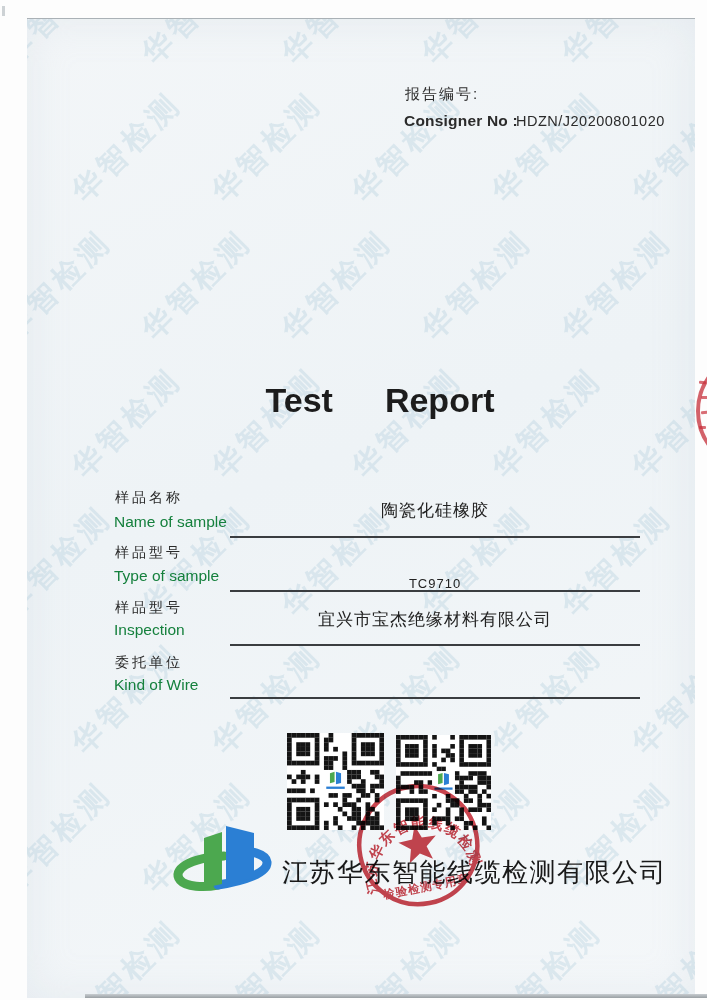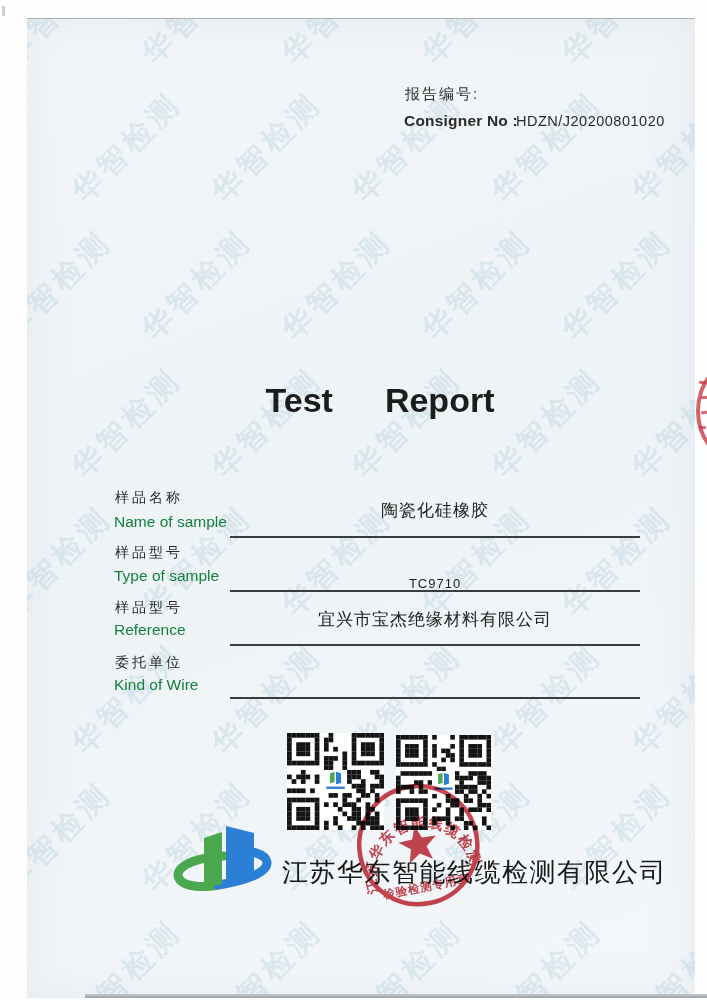--- a/index.html
+++ b/index.html
@@ -143,21 +143,21 @@
   <div class="abs f-label-en latin-sans" style="top:513px">Name of sample</div>
   <div class="abs f-value cjk-serif" style="top:499px">陶瓷化硅橡胶</div>
   <div class="abs f-line" style="top:536px"></div>
 
   <div class="abs f-label-cn cjk-serif" style="top:544px">样品型号</div>
   <div class="abs f-label-en latin-sans" style="top:567px">Type of sample</div>
   <div class="abs f-value cjk-serif" style="top:576px;font-size:13px">TC9710</div>
   <div class="abs f-line" style="top:590px"></div>
 
   <div class="abs f-label-cn cjk-serif" style="top:599px">样品型号</div>
-  <div class="abs f-label-en latin-sans" style="top:621px">Reference</div>
+  <div class="abs f-label-en latin-sans" style="top:621px">Inspection</div>
   <div class="abs f-value cjk-serif" style="top:608px">宜兴市宝杰绝缘材料有限公司</div>
   <div class="abs f-line" style="top:644px"></div>
 
   <div class="abs f-label-cn cjk-serif" style="top:654px">委托单位</div>
   <div class="abs f-label-en latin-sans" style="top:676px">Kind of Wire</div>
   <div class="abs f-line" style="top:697px"></div>
 
   <div id="qr-left" class="qr" style="left:287px;top:733px;width:97px;height:97px"><svg width="97" height="97">
         <rect width="97" height="97" fill="#fff"></rect>
         <rect x="41.57142857142857" y="0" width="4.711428571428571" height="4.711428571428571" fill="#141414"></rect>

